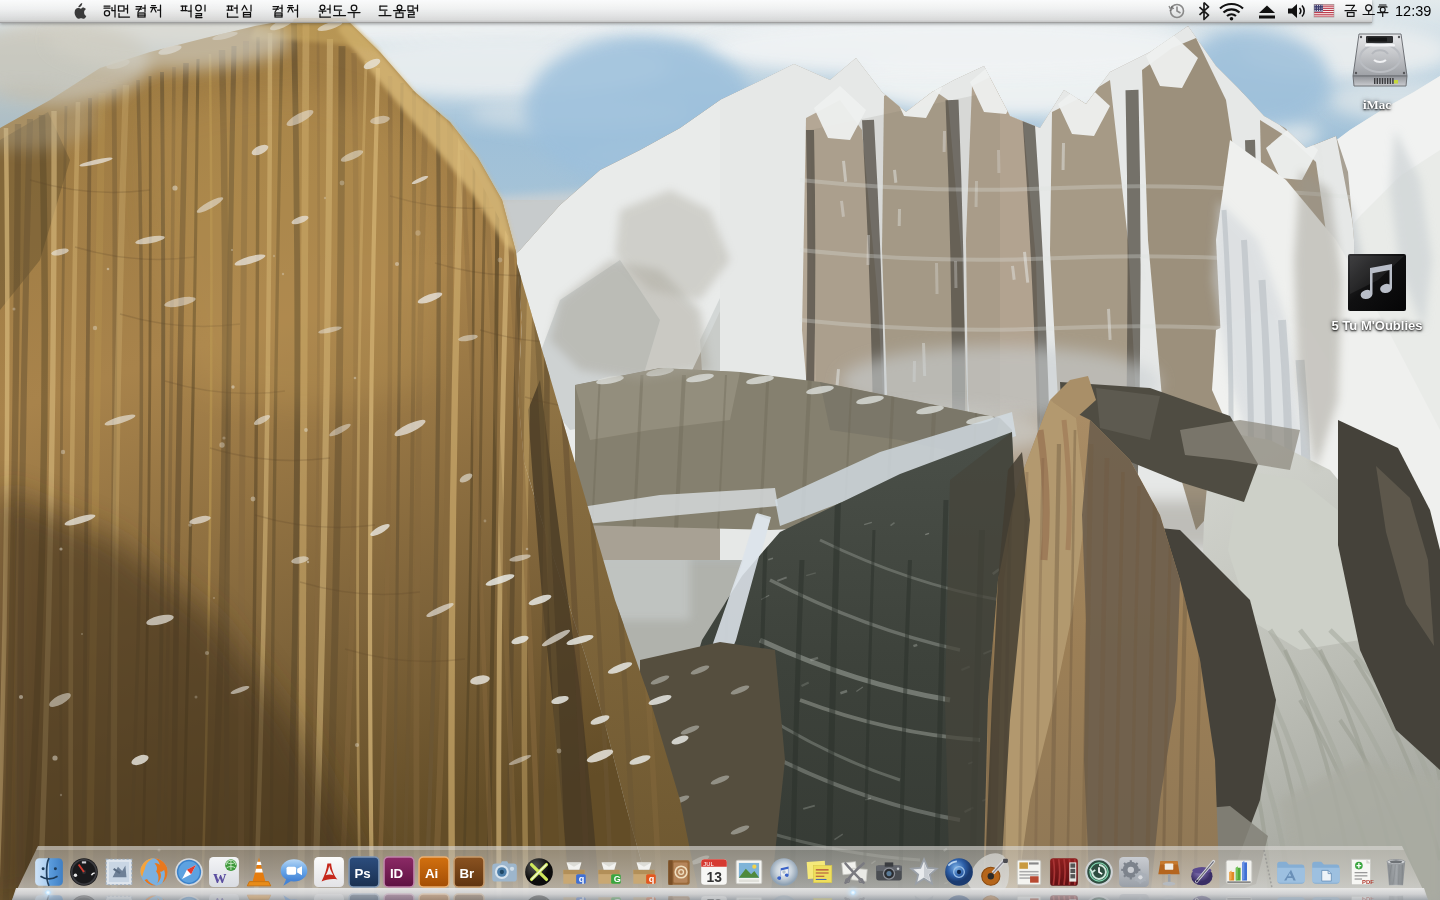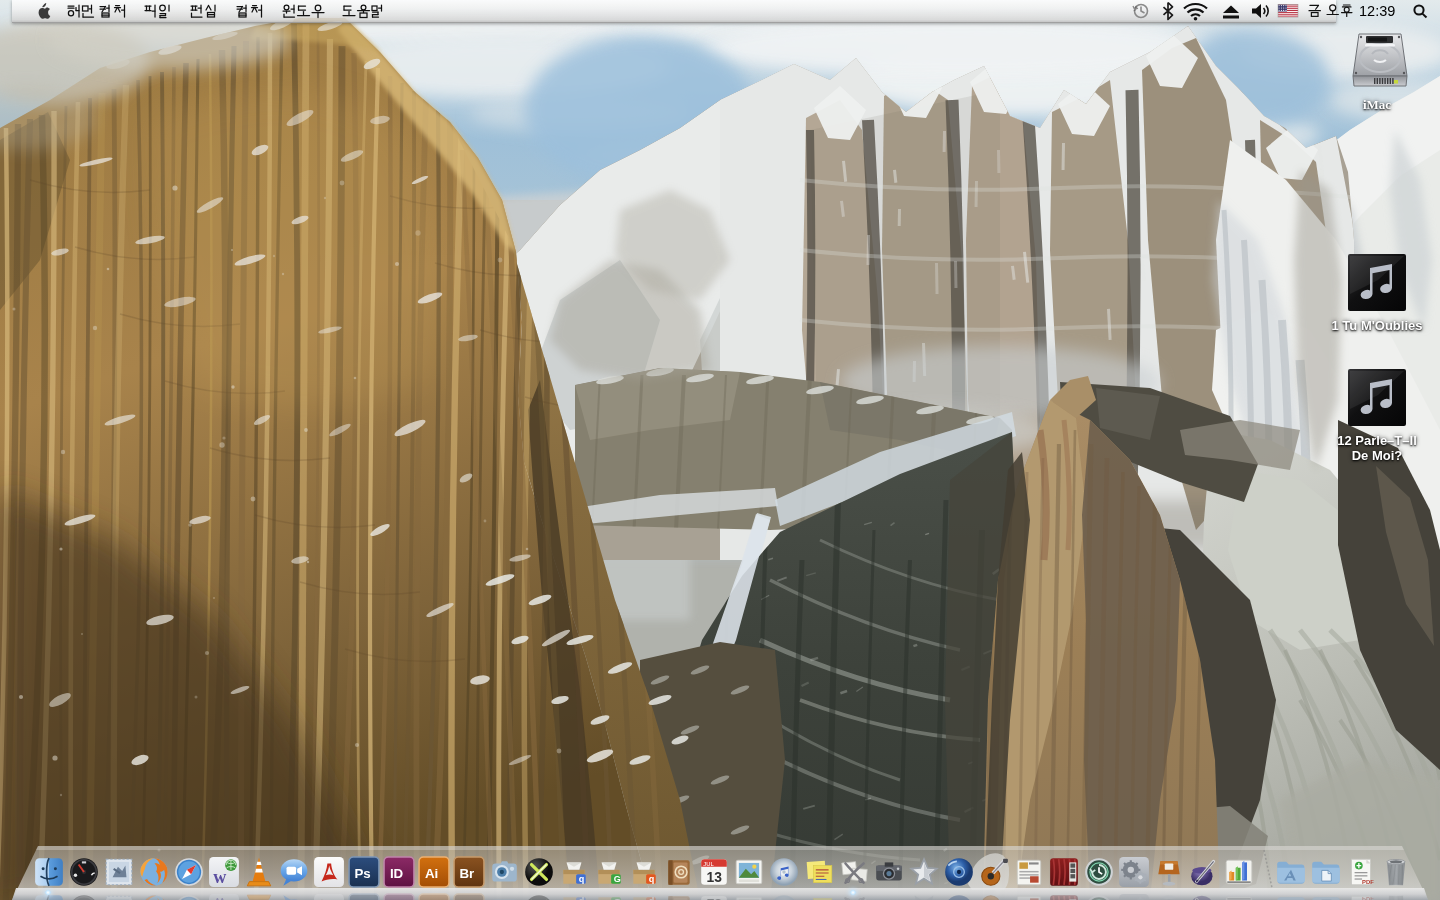--- a/index.html
+++ b/index.html
@@ -1,16 +1,16 @@
 <!DOCTYPE html>
 <html><head><meta charset="utf-8"><style>
 html,body{margin:0;padding:0;width:1440px;height:900px;overflow:hidden;font-family:"Liberation Sans",sans-serif;}
 #stage{position:relative;width:1440px;height:900px;background:#9db4c4;overflow:hidden;}
 #wp{position:absolute;left:0;top:0;}
-#menubar{position:absolute;left:12px;top:0;width:1324px;height:22px;background:linear-gradient(rgba(253,253,253,0.88),rgba(240,240,240,0.84) 45%,rgba(214,214,214,0.82) 90%,rgba(190,190,190,0.85));box-shadow:0 1px 3px rgba(40,40,40,0.4);border-bottom:1px solid rgba(70,70,70,0.5);}
+#menubar{position:absolute;left:0;top:0;width:1324px;height:22px;background:linear-gradient(rgba(253,253,253,0.88),rgba(240,240,240,0.84) 45%,rgba(214,214,214,0.82) 90%,rgba(190,190,190,0.85));box-shadow:0 1px 3px rgba(40,40,40,0.4);border-bottom:1px solid rgba(70,70,70,0.5);padding-left:48px;}
 .dicon{position:absolute;text-align:center;}
 .dlabel{color:#fff;font-weight:bold;font-size:13px;text-shadow:0 1px 2px rgba(0,0,0,0.95),0 0 4px rgba(0,0,0,0.7);line-height:15px;margin-top:3px;}
 #dock{position:absolute;left:0;top:830px;width:1440px;height:70px;}
 .di{position:absolute;top:26px;} .di svg{width:32px;height:32px;}
 .dr{position:absolute;top:59px;opacity:0.3;transform:scaleY(-1);filter:blur(0.7px);}
 </style></head><body>
 <div id="stage">
 <svg id="wp" width="1440" height="900" viewBox="0 0 1440 900" preserveAspectRatio="none">
 <defs>
 <linearGradient id="sky" x1="0" y1="0" x2="0" y2="1">
@@ -525,34 +525,21 @@
 <defs>
           <linearGradient id="mg254" x1="0" y1="0" x2="1" y2="1">
             <stop offset="0" stop-color="#333335"></stop>
             <stop offset="0.45" stop-color="#101011"></stop>
             <stop offset="1" stop-color="#050506"></stop>
           </linearGradient>
         </defs>
 <rect x="0" y="0" width="58" height="57" rx="2" fill="url(#mg254)"></rect>
 <path d="M2,2 L56,2 30,26 2,40 Z" fill="#ffffff" opacity="0.07"></path>
 <path d="M22,14 L44,10 L44,34 a6,4.5 -12 1 1 -2.5,-3.6 L41.5,16 24.5,19.2 24.5,40 a6,4.5 -12 1 1 -2.5,-3.6 Z" fill="#b9bec8"></path>
-</svg><div class="dlabel">1 Tu M'Oublies</div></div>
-<div class="dicon" style="left:1322px;top:369px;width:110px;">
-<svg width="58" height="57" viewBox="0 0 58 57">
-<defs>
-          <linearGradient id="mg369" x1="0" y1="0" x2="1" y2="1">
-            <stop offset="0" stop-color="#333335"></stop>
-            <stop offset="0.45" stop-color="#101011"></stop>
-            <stop offset="1" stop-color="#050506"></stop>
-          </linearGradient>
-        </defs>
-<rect x="0" y="0" width="58" height="57" rx="2" fill="url(#mg369)"></rect>
-<path d="M2,2 L56,2 30,26 2,40 Z" fill="#ffffff" opacity="0.07"></path>
-<path d="M22,14 L44,10 L44,34 a6,4.5 -12 1 1 -2.5,-3.6 L41.5,16 24.5,19.2 24.5,40 a6,4.5 -12 1 1 -2.5,-3.6 Z" fill="#b9bec8"></path>
-</svg><div class="dlabel">12 Parle–T–Il<br>De Moi?</div></div>
+</svg><div class="dlabel">5 Tu M'Oublies</div></div>
 <div id="dock">
 <svg width="1440" height="70" viewBox="0 0 1440 70" style="position:absolute;left:0;top:0;">
 <defs>
           <linearGradient id="shelf" x1="0" y1="0" x2="0" y2="1">
 <stop offset="0" stop-color="#bdbab3" stop-opacity="0.55"></stop>
             <stop offset="0.55" stop-color="#ceccc7" stop-opacity="0.65"></stop>
 <stop offset="0.8" stop-color="#d8d7d4" stop-opacity="0.7"></stop>
             <stop offset="1" stop-color="#b4b4b6" stop-opacity="0.8"></stop>
           </linearGradient>
 <linearGradient id="front" x1="0" y1="0" x2="0" y2="1">

